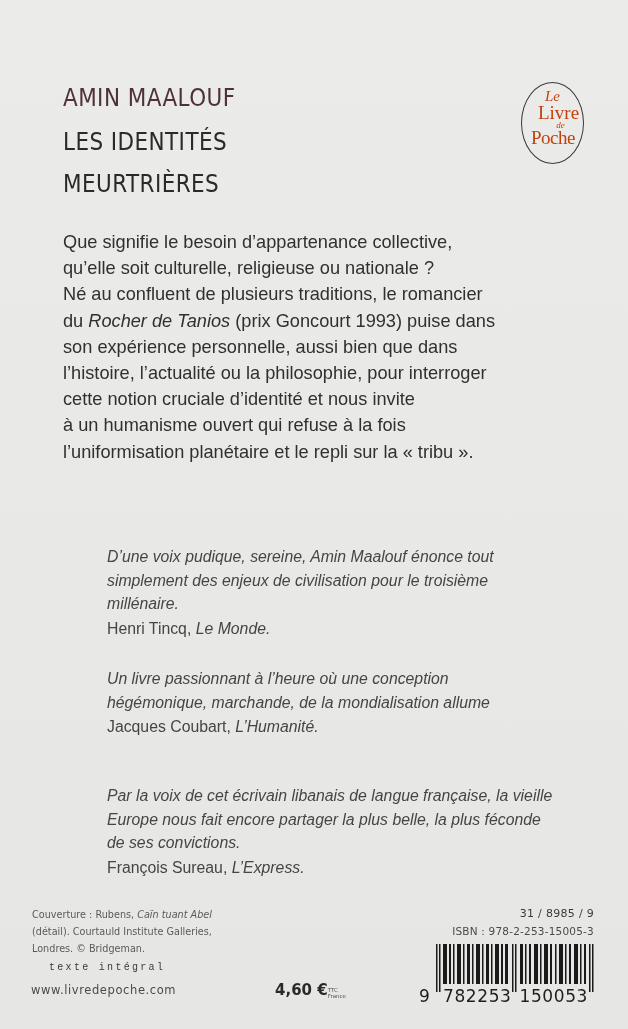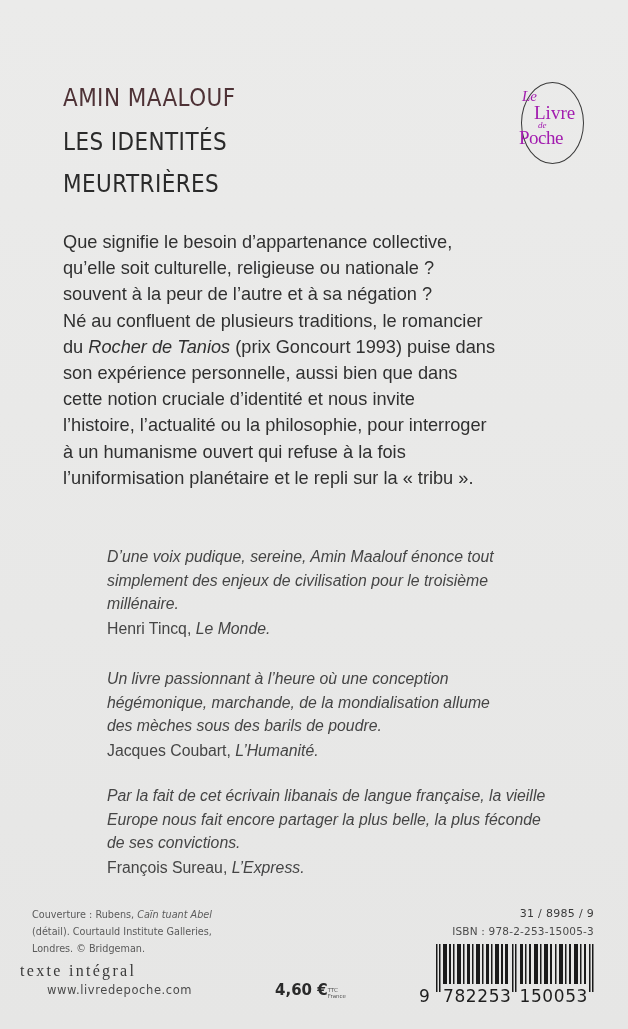--- a/index.html
+++ b/index.html
@@ -25,21 +25,22 @@
     font-size: 25px; letter-spacing: 0.5px;
     color: #2a2a2a; transform: scaleX(0.86); transform-origin: left top;
     line-height: 42px; white-space: pre-line;
   }
 
   .logo {
     position: absolute; left: 521px; top: 82px;
     width: 63px; height: 82px;
     border: 1.8px solid #3a3a3a; border-radius: 50%;
     box-sizing: border-box;
-    font-family: "Liberation Serif", serif; color: #a21caf;
+    font-family: "Liberation Serif", serif; color: #c2410c;
+    text-align: center;
   }
   .logo .le { position: absolute; top: 6px; left: 0; right: 0; font-style: italic; font-size: 15px; line-height: 15px; }
   .logo .livre { position: absolute; top: 20px; left: 0; right: 0; font-size: 19px; line-height: 19px; padding-left: 12px; }
   .logo .de { position: absolute; top: 38px; left: 0; right: 0; font-style: italic; font-size: 9px; line-height: 9px; padding-left: 16px; }
   .logo .poche { position: absolute; top: 45px; left: -3px; right: -4px; font-size: 19px; line-height: 19px; letter-spacing: -0.5px; }
 
   .blurb {
     position: absolute; left: 63px; top: 229px; width: 560px;
     font-size: 18.2px; line-height: 26.2px; color: #303030;
   }
@@ -60,26 +61,26 @@
 
   .credits {
     position: absolute; left: 32px; top: 906px;
     font-family: "DejaVu Sans", sans-serif;
     font-size: 10.5px; line-height: 17px; color: #5a5a5a;
     transform: scaleX(0.92); transform-origin: left top;
   }
   .credits .line { display: block; white-space: nowrap; }
   .credits em { font-style: italic; }
   .integral {
-    position: absolute; left: 20px; top: 962px;
-    font-family: Liberation Serif, serif;
-    font-size: 16px; letter-spacing: 2.3px; color: #3a3a3a;
+    position: absolute; left: 49px; top: 962px;
+    font-family: Liberation Mono, monospace;
+    font-size: 10px; letter-spacing: 2.3px; color: #3a3a3a;
   }
   .website {
-    position: absolute; left: 47px; top: 983px;
+    position: absolute; left: 31px; top: 983px;
     font-family: "DejaVu Sans", sans-serif;
     font-size: 11.5px; letter-spacing: 0.6px; color: #4a4a4a;
   }
 
   .price {
     position: absolute; left: 275px; top: 981px;
     font-family: "DejaVu Sans", sans-serif;
     font-weight: bold; font-size: 15px; color: #2a2a2a;
     display: flex; align-items: flex-end; 
   }
@@ -119,51 +120,49 @@
 <div class="logo">
   <span class="le">Le</span>
   <span class="livre">Livre</span>
   <span class="de">de</span>
   <span class="poche">Poche</span>
 </div>
 
 <div class="blurb">
   <span class="line">Que signifie le besoin d’appartenance collective,</span>
   <span class="line">qu’elle soit culturelle, religieuse ou nationale ?</span>
-  <span class="line">souvent à la peur de l’autre et à sa négation ?</span>
   <span class="line">Né au confluent de plusieurs traditions, le romancier</span>
   <span class="line"><span>du </span><em>Rocher de Tanios</em><span> (prix Goncourt 1993) puise dans</span></span>
   <span class="line">son expérience personnelle, aussi bien que dans</span>
+  <span class="line">l’histoire, l’actualité ou la philosophie, pour interroger</span>
   <span class="line">cette notion cruciale d’identité et nous invite</span>
-  <span class="line">l’histoire, l’actualité ou la philosophie, pour interroger</span>
   <span class="line">à un humanisme ouvert qui refuse à la fois</span>
   <span class="line">l’uniformisation planétaire et le repli sur la « tribu ».</span>
 </div>
 
 <div class="quote q1">
   <span class="q">
     <span>D’une voix pudique, sereine, Amin Maalouf énonce tout</span>
     <span>simplement des enjeux de civilisation pour le troisième</span>
     <span>millénaire.</span>
   </span>
   <span class="attr"><span>Henri Tincq, </span><span class="pub">Le Monde.</span></span>
 </div>
 
 <div class="quote q2">
   <span class="q">
     <span>Un livre passionnant à l’heure où une conception</span>
     <span>hégémonique, marchande, de la mondialisation allume</span>
-    <span>des mèches sous des barils de poudre.</span>
   </span>
   <span class="attr"><span>Jacques Coubart, </span><span class="pub">L’Humanité.</span></span>
 </div>
 
 <div class="quote q3">
   <span class="q">
-    <span>Par la fait de cet écrivain libanais de langue française, la vieille</span>
+    <span>Par la voix de cet écrivain libanais de langue française, la vieille</span>
     <span>Europe nous fait encore partager la plus belle, la plus féconde</span>
     <span>de ses convictions.</span>
   </span>
   <span class="attr"><span>François Sureau, </span><span class="pub">L’Express.</span></span>
 </div>
 
 <div class="credits">
   <span class="line"><span>Couverture : Rubens, </span><em>Caïn tuant Abel</em></span>
   <span class="line">(détail). Courtauld Institute Galleries,</span>
   <span class="line">Londres. © Bridgeman.</span>

